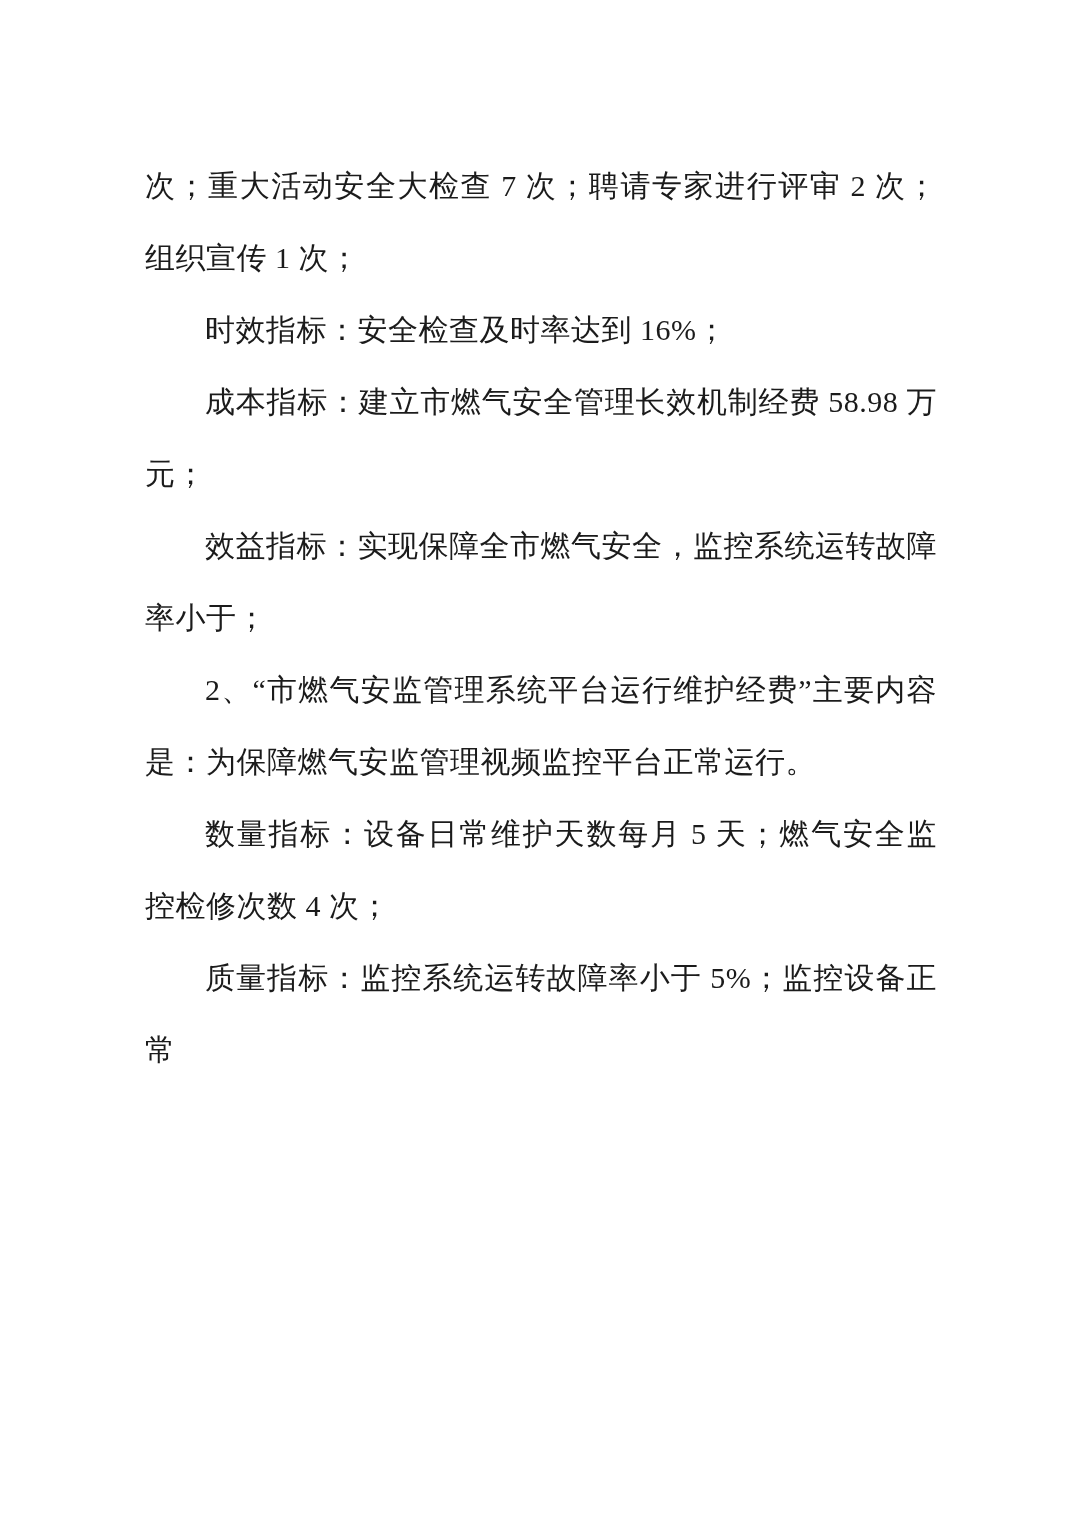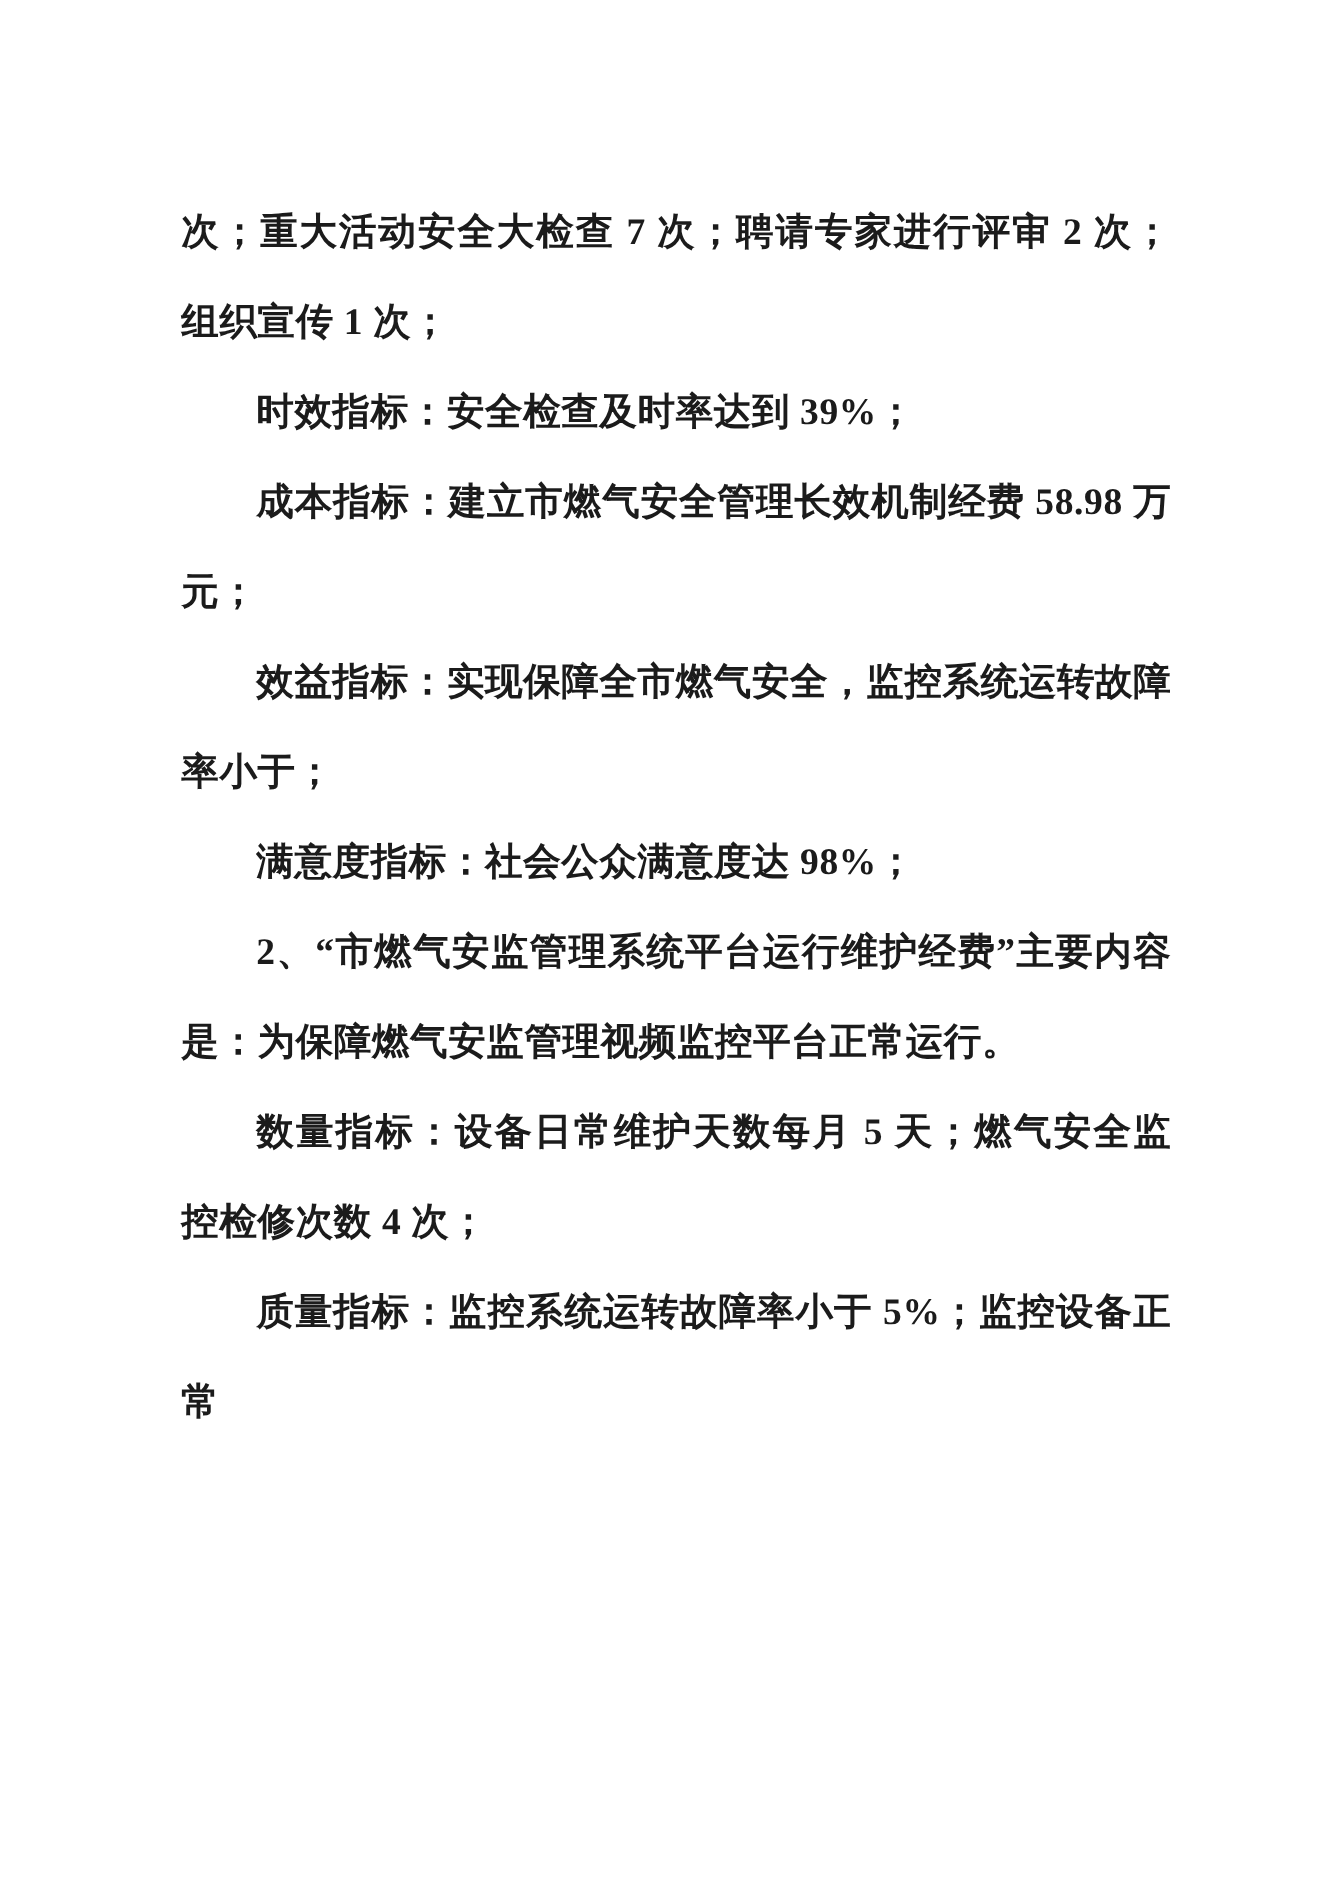--- a/index.html
+++ b/index.html
@@ -14,21 +14,20 @@
     overflow: hidden;
     font-family: "Liberation Serif", "DejaVu Serif", serif;
   }
   .page {
     position: absolute;
     left: 0;
     top: 0;
     width: 1074px;
     height: 1452px;
     background: #ffffff;
-    font-weight: bold;
   }
   .text-block {
     position: absolute;
     left: 145px;
     top: 150px;
     width: 792px;
   }
   .para {
     margin: 0;
     padding: 0;
@@ -43,21 +42,20 @@
   .para.indent {
     text-indent: 2em;
   }
 </style>
 </head>
 <body>
 
 <div class="page">
   <div class="text-block">
     <p class="para">次；重大活动安全大检查 7 次；聘请专家进行评审 2 次；组织宣传 1 次；</p>
-    <p class="para indent">时效指标：安全检查及时率达到 39%；</p>
+    <p class="para indent">时效指标：安全检查及时率达到 16%；</p>
     <p class="para indent">成本指标：建立市燃气安全管理长效机制经费 58.98 万元；</p>
     <p class="para indent">效益指标：实现保障全市燃气安全，监控系统运转故障率小于；</p>
-    <p class="para indent">满意度指标：社会公众满意度达 98%；</p>
     <p class="para indent">2、“市燃气安监管理系统平台运行维护经费”主要内容是：为保障燃气安监管理视频监控平台正常运行。</p>
     <p class="para indent">数量指标：设备日常维护天数每月 5 天；燃气安全监控检修次数 4 次；</p>
     <p class="para indent">质量指标：监控系统运转故障率小于 5%；监控设备正常</p>
   </div>
 </div>
 
 </body></html>

